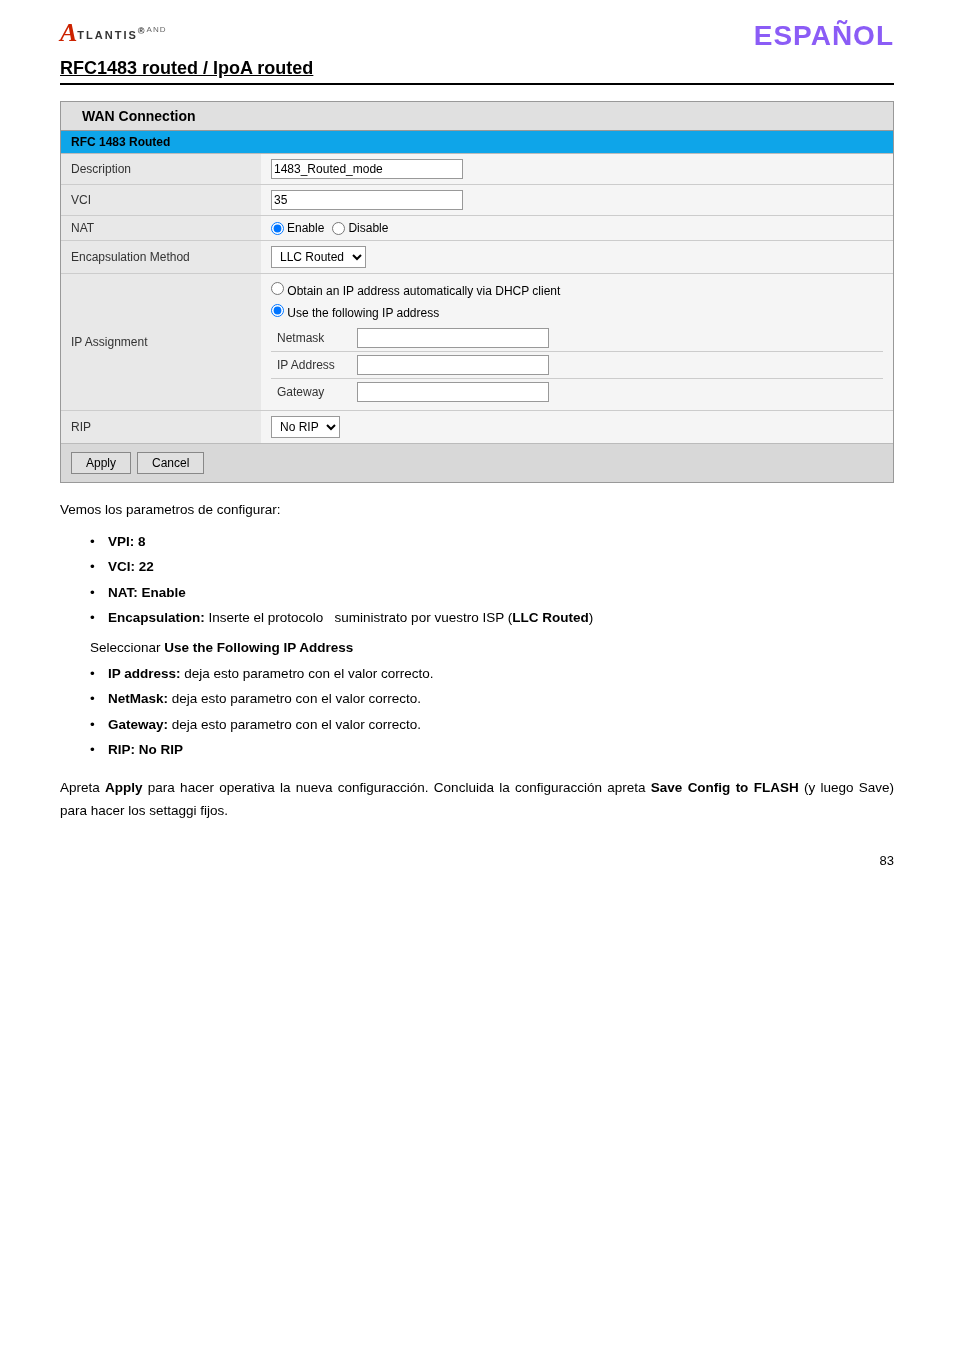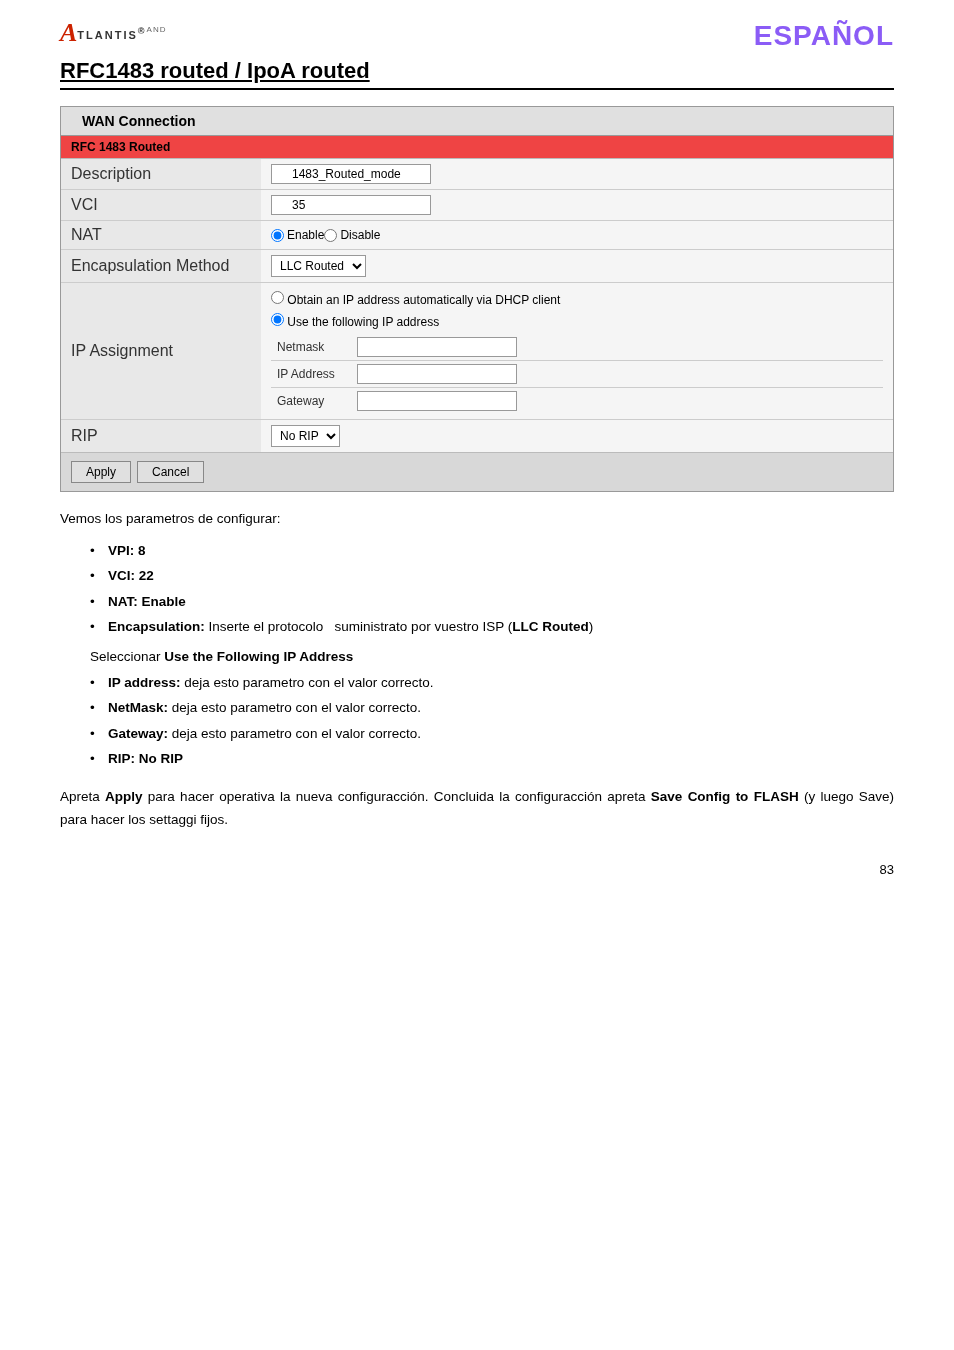--- a/index.html
+++ b/index.html
@@ -22,21 +22,21 @@
     }
     .lang-badge {
       font-size: 28px;
       font-weight: bold;
       color: #8b5cf6;
       letter-spacing: 1px;
     }
 
     
     .page-title {
-      font-size: 22px;
+      font-size: 18px;
       font-weight: bold;
       color: #000;
       border-bottom: 2px solid #000;
       padding-bottom: 4px;
       margin-bottom: 16px;
       text-decoration: underline;
     }
 
     
     .wan-box {
@@ -45,21 +45,21 @@
       margin-bottom: 16px;
     }
     .wan-title {
       background: #e0e0e0;
       font-weight: bold;
       font-size: 14px;
       padding: 6px 21px;
       border-bottom: 1px solid #999;
     }
     .section-header {
-      background: #ef4444;
+      background: #0ea5e9;
       font-weight: bold;
       font-size: 12px;
       padding: 4px 10px;
       border-bottom: 1px solid #bbb;
     }
     .form-table {
       width: 100%;
       border-collapse: collapse;
     }
     .form-table tr {
@@ -68,43 +68,44 @@
     .form-table tr:last-child {
       border-bottom: none;
     }
     .form-table td {
       padding: 5px 10px;
       vertical-align: middle;
     }
     .label-cell {
       width: 200px;
       color: #333;
-      font-size: 16px;
+      font-size: 12px;
       background: #e8e8e8;
     }
     .value-cell {
       background: #f5f5f5;
       font-size: 12px;
     }
     .text-input {
       border: 1px solid #999;
-      padding: 2px 20px;
-      font-size: 12px;
-      width: 160px;
+      padding: 2px 2px;
+      font-size: 12px;
+      width: 192px;
       background: #fff;
     }
     .select-input {
       border: 1px solid #999;
       padding: 2px 4px;
       font-size: 12px;
       background: #fff;
     }
     .radio-group {
       display: flex;
       align-items: flex-start;
+      gap: 8px;
     }
     .radio-item {
       display: flex;
       align-items: center;
       gap: 3px;
     }
 
     
     .ip-assignment-cell {
       background: #f5f5f5;

